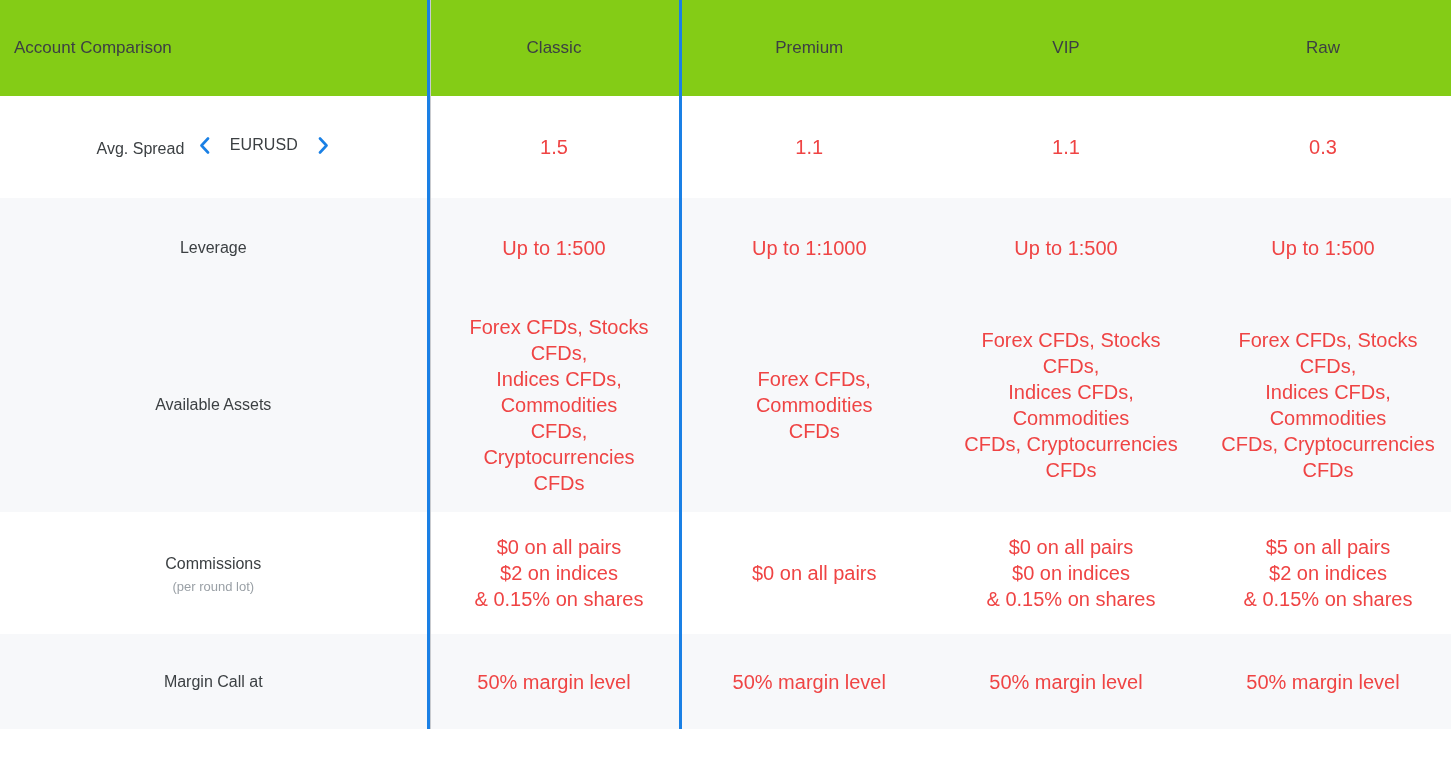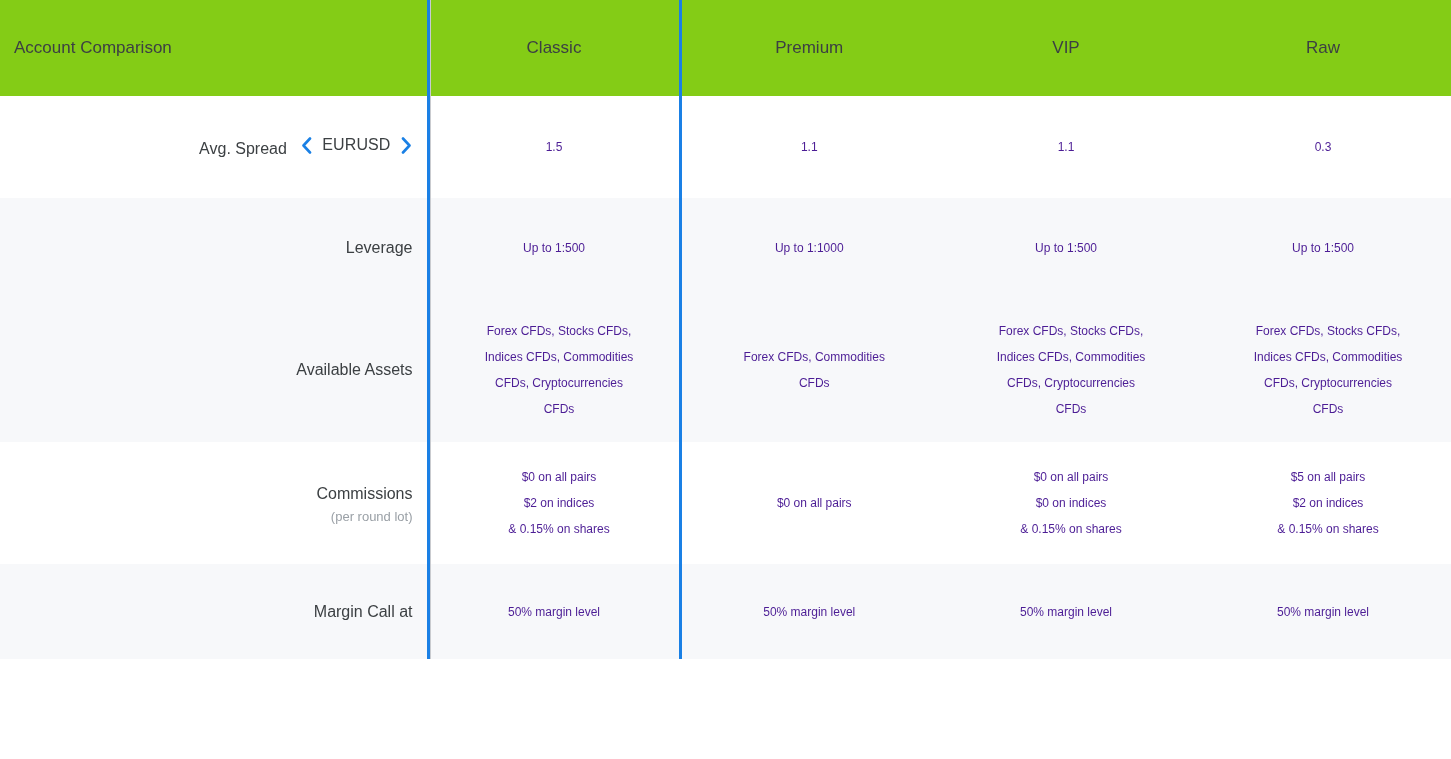--- a/index.html
+++ b/index.html
@@ -54,29 +54,29 @@
 
   
   .rule-left { box-shadow: inset 4px 0 0 -3px #c9cbcf; }
 
   
   tbody tr.row-odd  { background: #ffffff; }
   tbody tr.row-even { background: #f7f8fa; }
 
   tbody td {
     padding: 16px 14px;
-    font-size: 12px;
-    color: #4c1d95;
+    font-size: 20px;
+    color: #ef4444;
     text-align: center;
     vertical-align: middle;
     line-height: 26px;
     box-sizing: border-box;
   }
   tbody td.cell-label {
-    text-align: right;
+    text-align: center;
     color: #3c4043;
     font-size: 16px;
     padding-left: 14px;
     margin-left: 44px;
   }
   tr.r-spread  td { height: 102px; }
   tr.r-lever   td { height: 100px; }
   tr.r-instr   td { height: 100px; }
   tr.r-assets  td { height: 144px; }
   tr.r-comm    td { height: 122px; }
@@ -87,21 +87,21 @@
     font-size: 13px;
     color: #9aa0a6;
     line-height: 18px;
     margin-top: 1px;
   }
 
   
   .pair-picker {
     display: inline-flex;
     align-items: center;
-    gap: 9px;
+    gap: 19px;
     margin-left: 9px;
     vertical-align: baseline;
   }
   .chev {
     display: inline-flex;
     align-items: center;
     justify-content: center;
     width: 13px;
     height: 18px;
     cursor: pointer;

